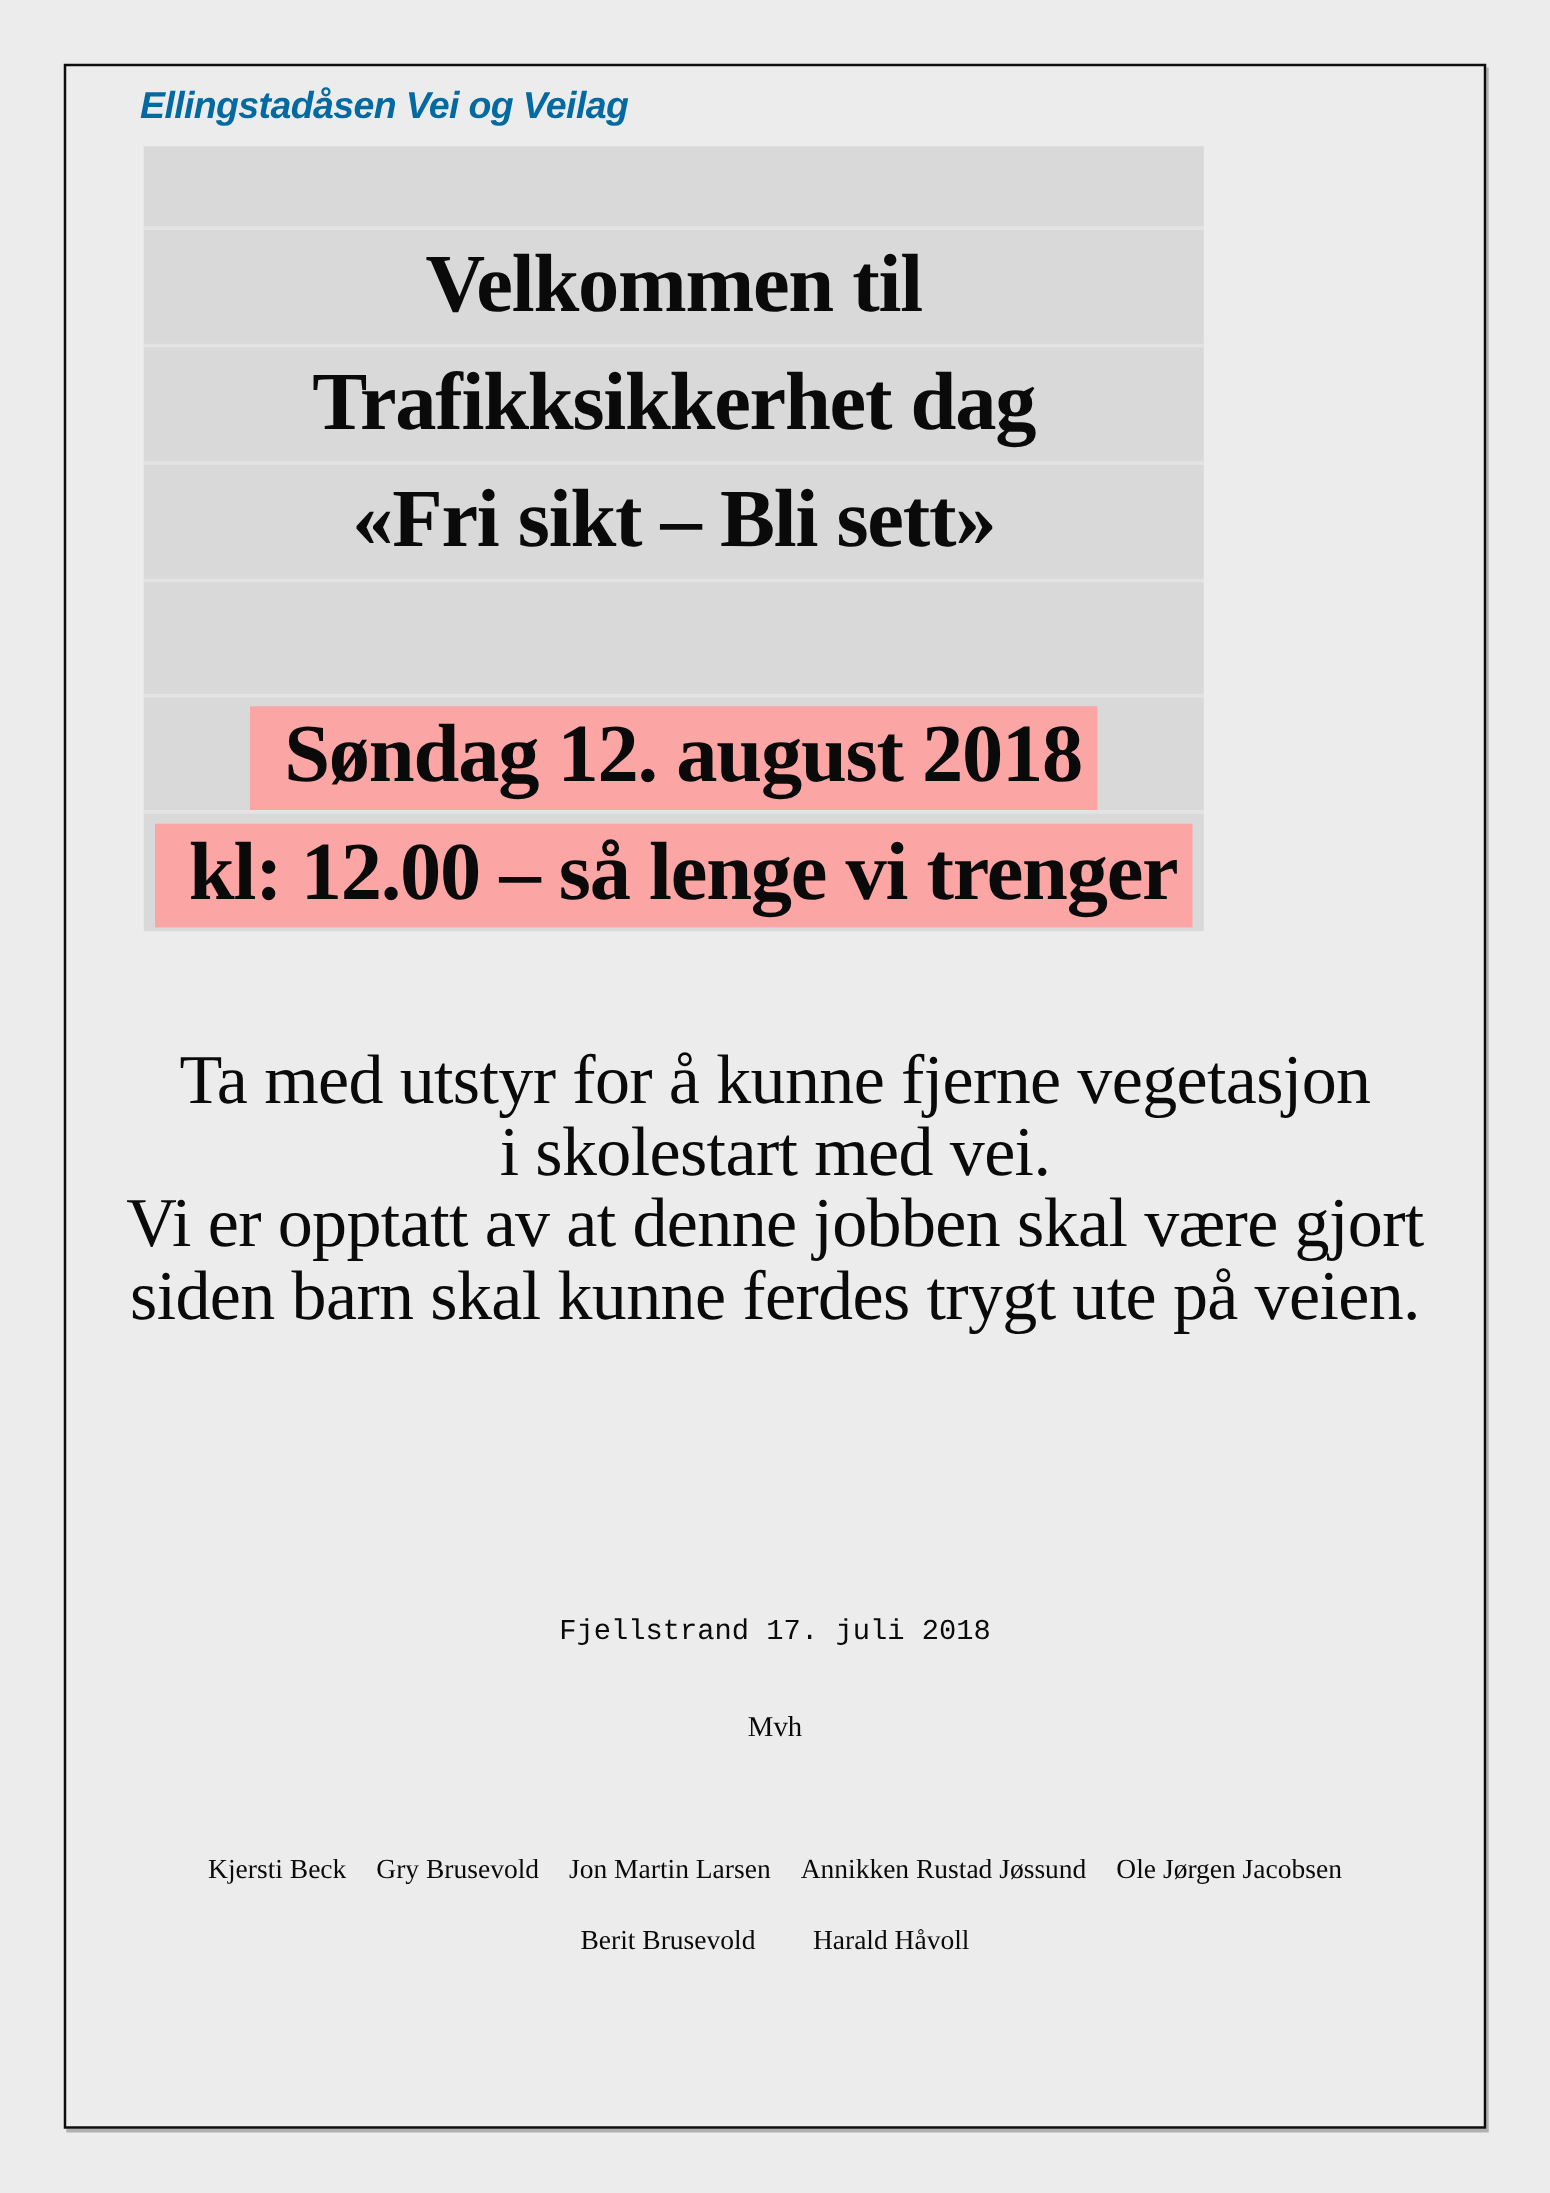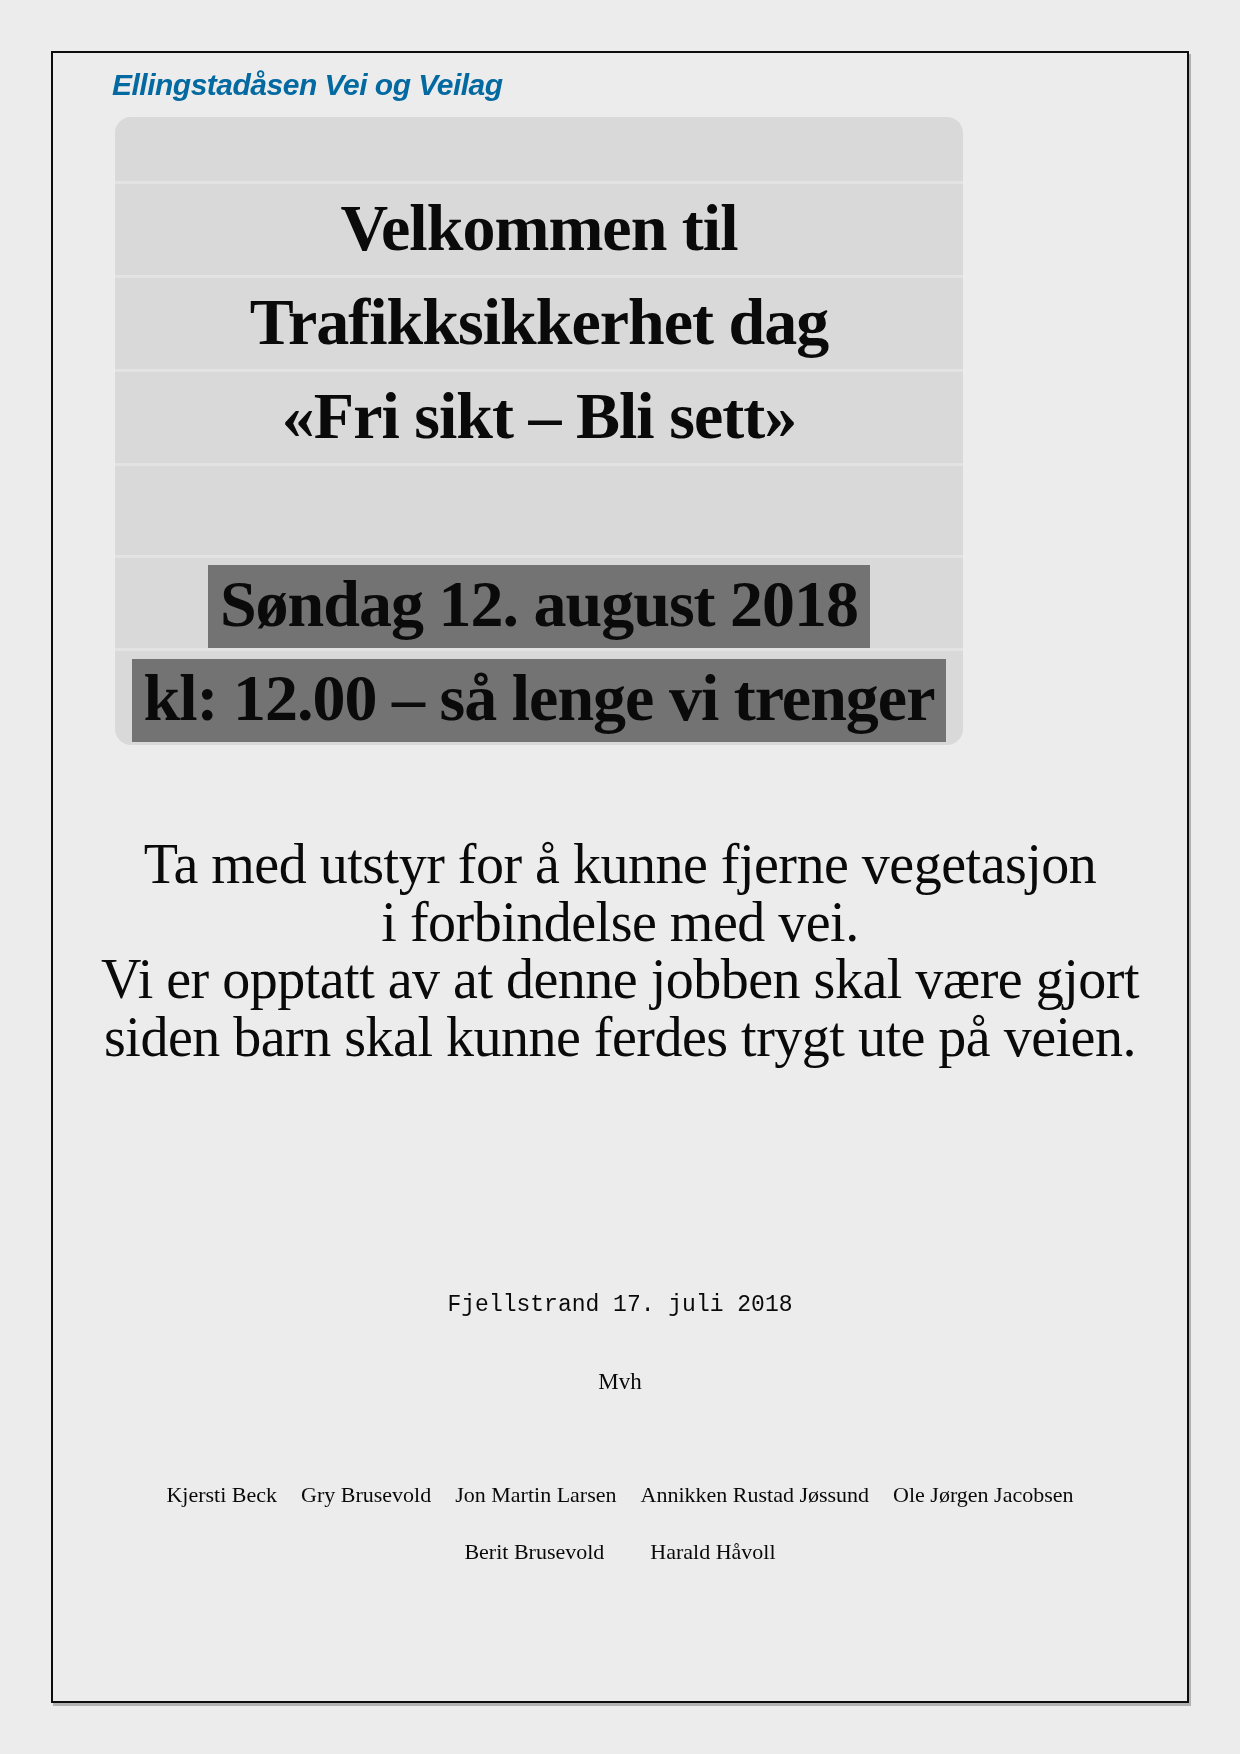--- a/index.html
+++ b/index.html
@@ -37,21 +37,20 @@
     letter-spacing: -0.5px;
   }
   .gray-box {
     position: absolute;
     left: 115px;
     top: 117px;
     width: 848px;
     height: 628px;
     background: #d9d9d9;
     text-align: center;
-    border-radius: 16px;
   }
   .gap-line {
     position: absolute;
     left: 0;
     width: 100%;
     height: 3px;
     background: #e4e4e4;
     opacity: 0.85;
   }
   .title-block {
@@ -74,22 +73,22 @@
     width: 100%;
   }
   .hl-line {
     font-weight: bold;
     font-size: 66px;
     line-height: 94px;
     letter-spacing: -1px;
     white-space: nowrap;
   }
   .hl {
-    background: #737373;
-    padding: 2px 12px 8px 12px;
+    background: #fca5a5;
+    padding: 2px 12px 8px 27px;
   }
   .body-text {
     position: absolute;
     left: 57px;
     top: 836px;
     width: 1126px;
     text-align: center;
   }
   .body-line {
     font-size: 56px;
@@ -162,21 +161,21 @@
       <span class="hl">Søndag 12. august 2018</span>
     </div>
     <div class="hl-line">
       <span class="hl">kl: 12.00 – så lenge vi trenger</span>
     </div>
   </div>
 </div>
 
 <div class="body-text">
   <div class="body-line">Ta med utstyr for å kunne fjerne vegetasjon</div>
-  <div class="body-line">i forbindelse med vei.</div>
+  <div class="body-line">i skolestart med vei.</div>
   <div class="body-line">Vi er opptatt av at denne jobben skal være gjort</div>
   <div class="body-line">siden barn skal kunne ferdes trygt ute på veien.</div>
 </div>
 
 <div class="signoff-date">Fjellstrand 17. juli 2018</div>
 
 <div class="signoff-regards">Mvh</div>
 
 <div class="names-row names-row-1">
   <span>Kjersti Beck</span>

